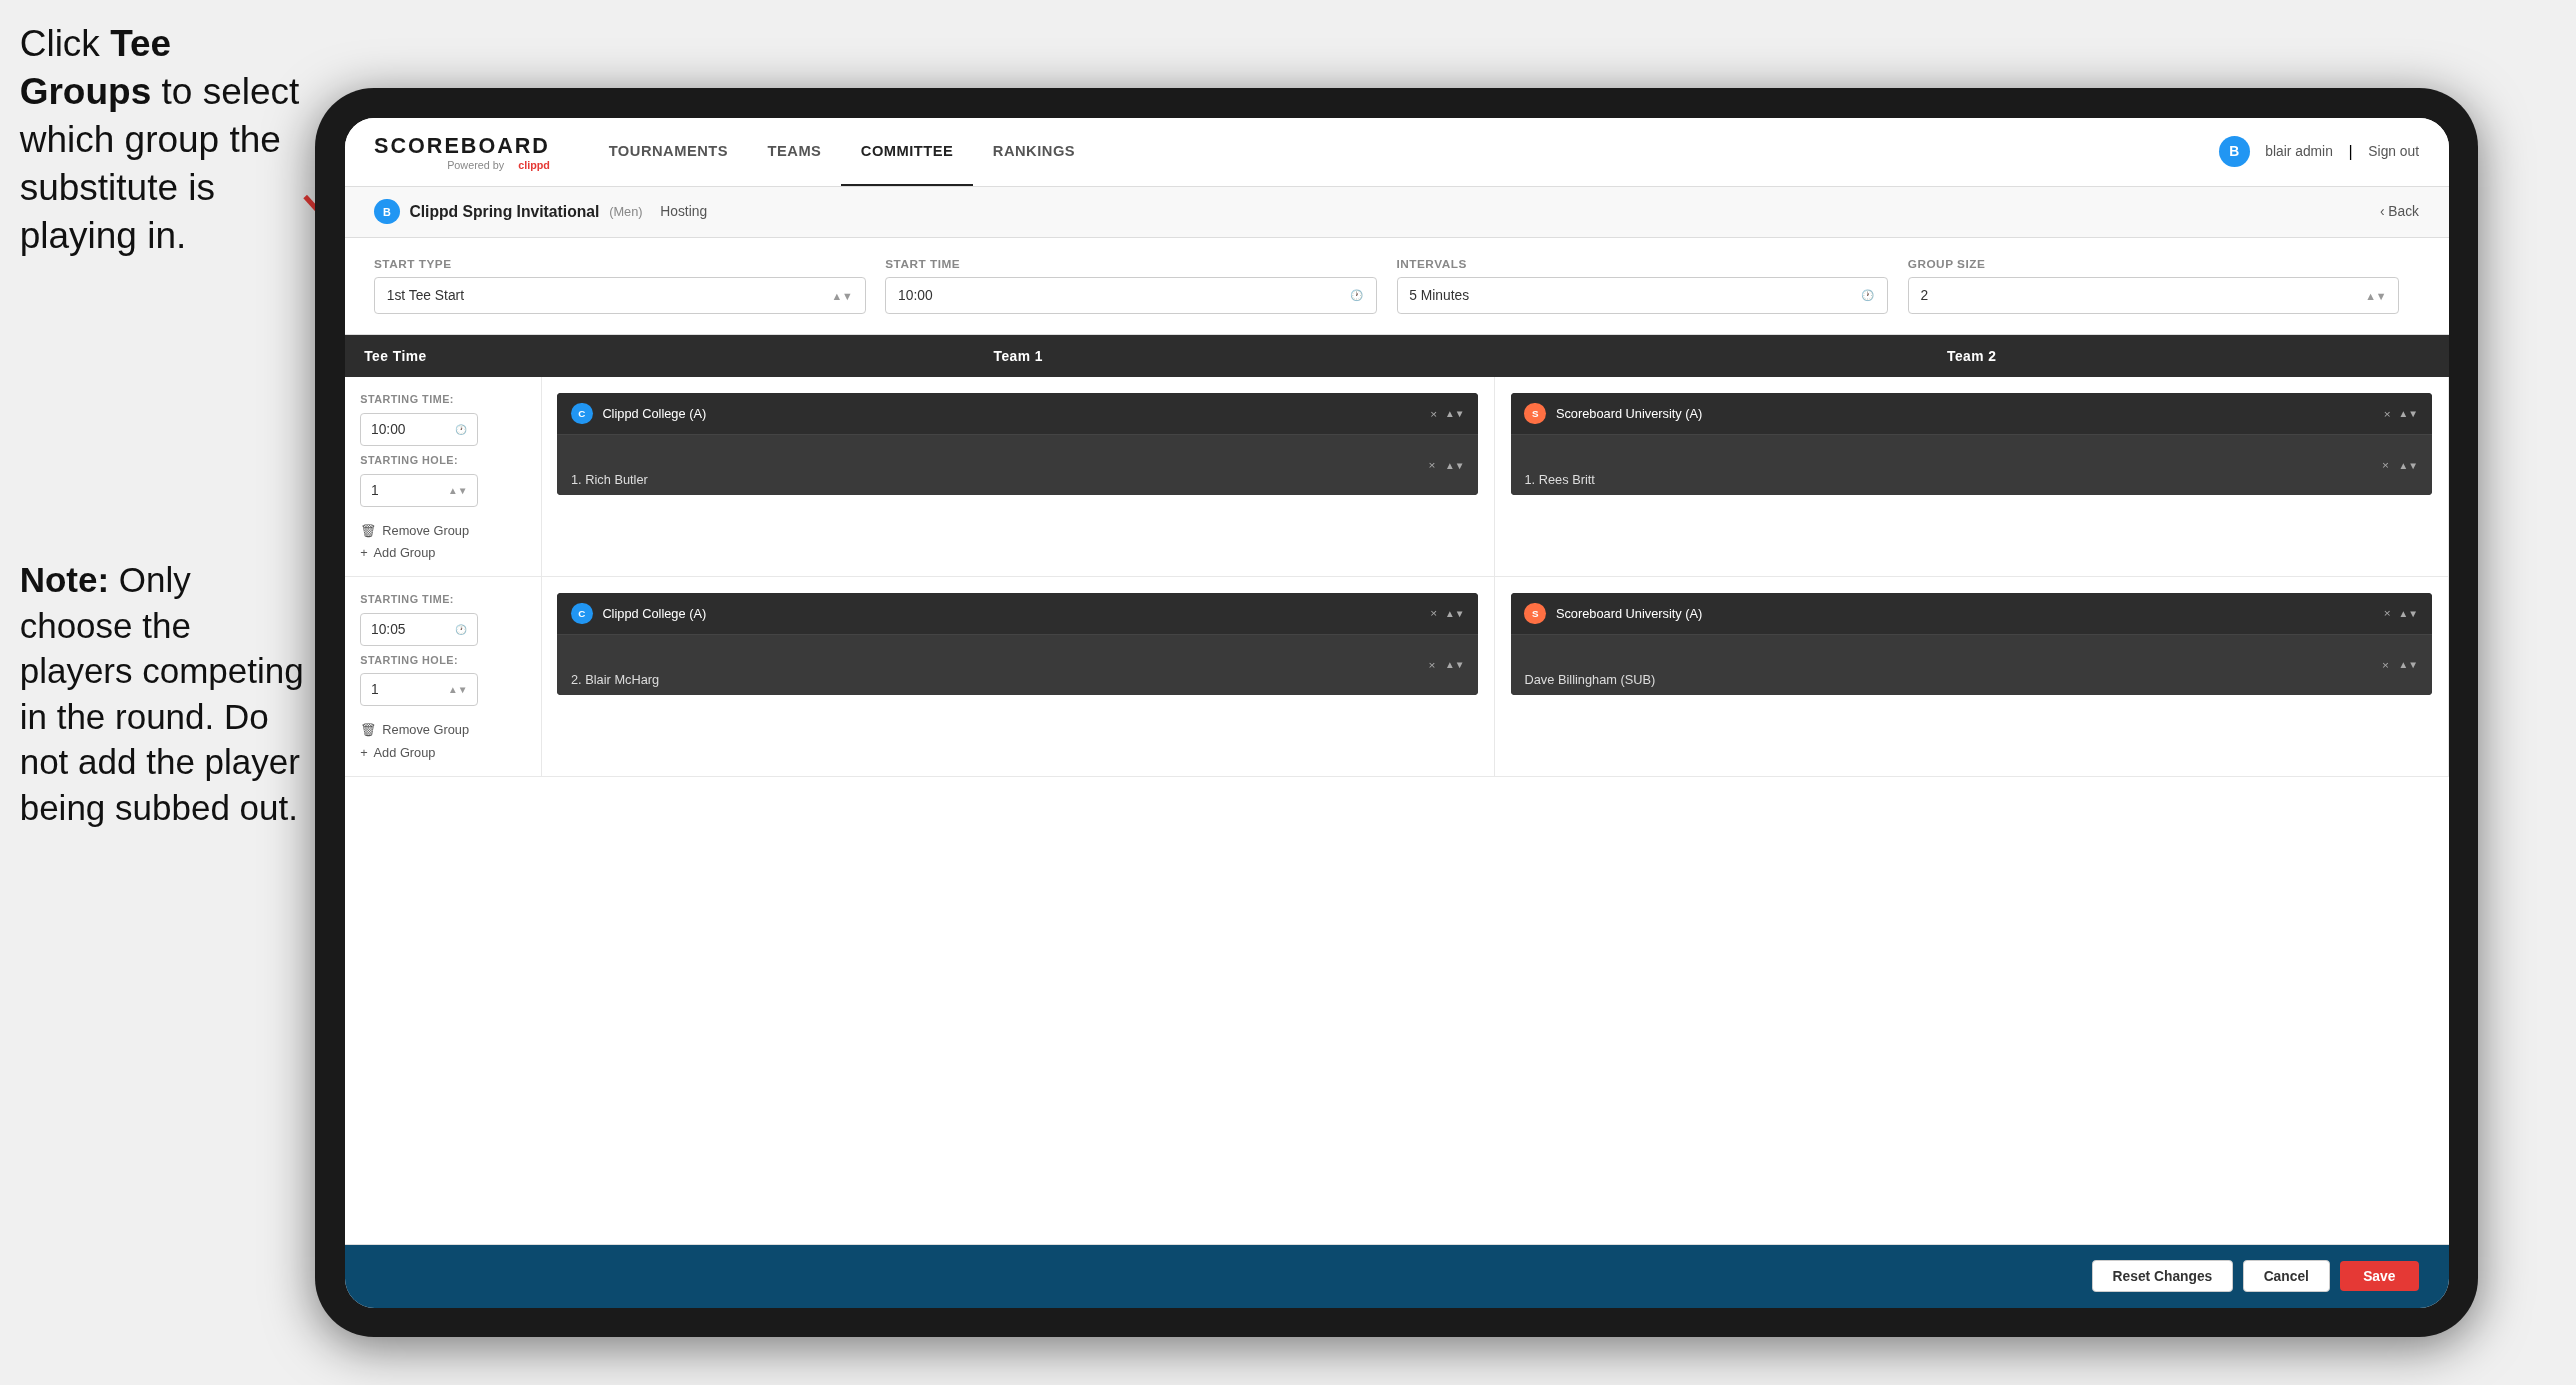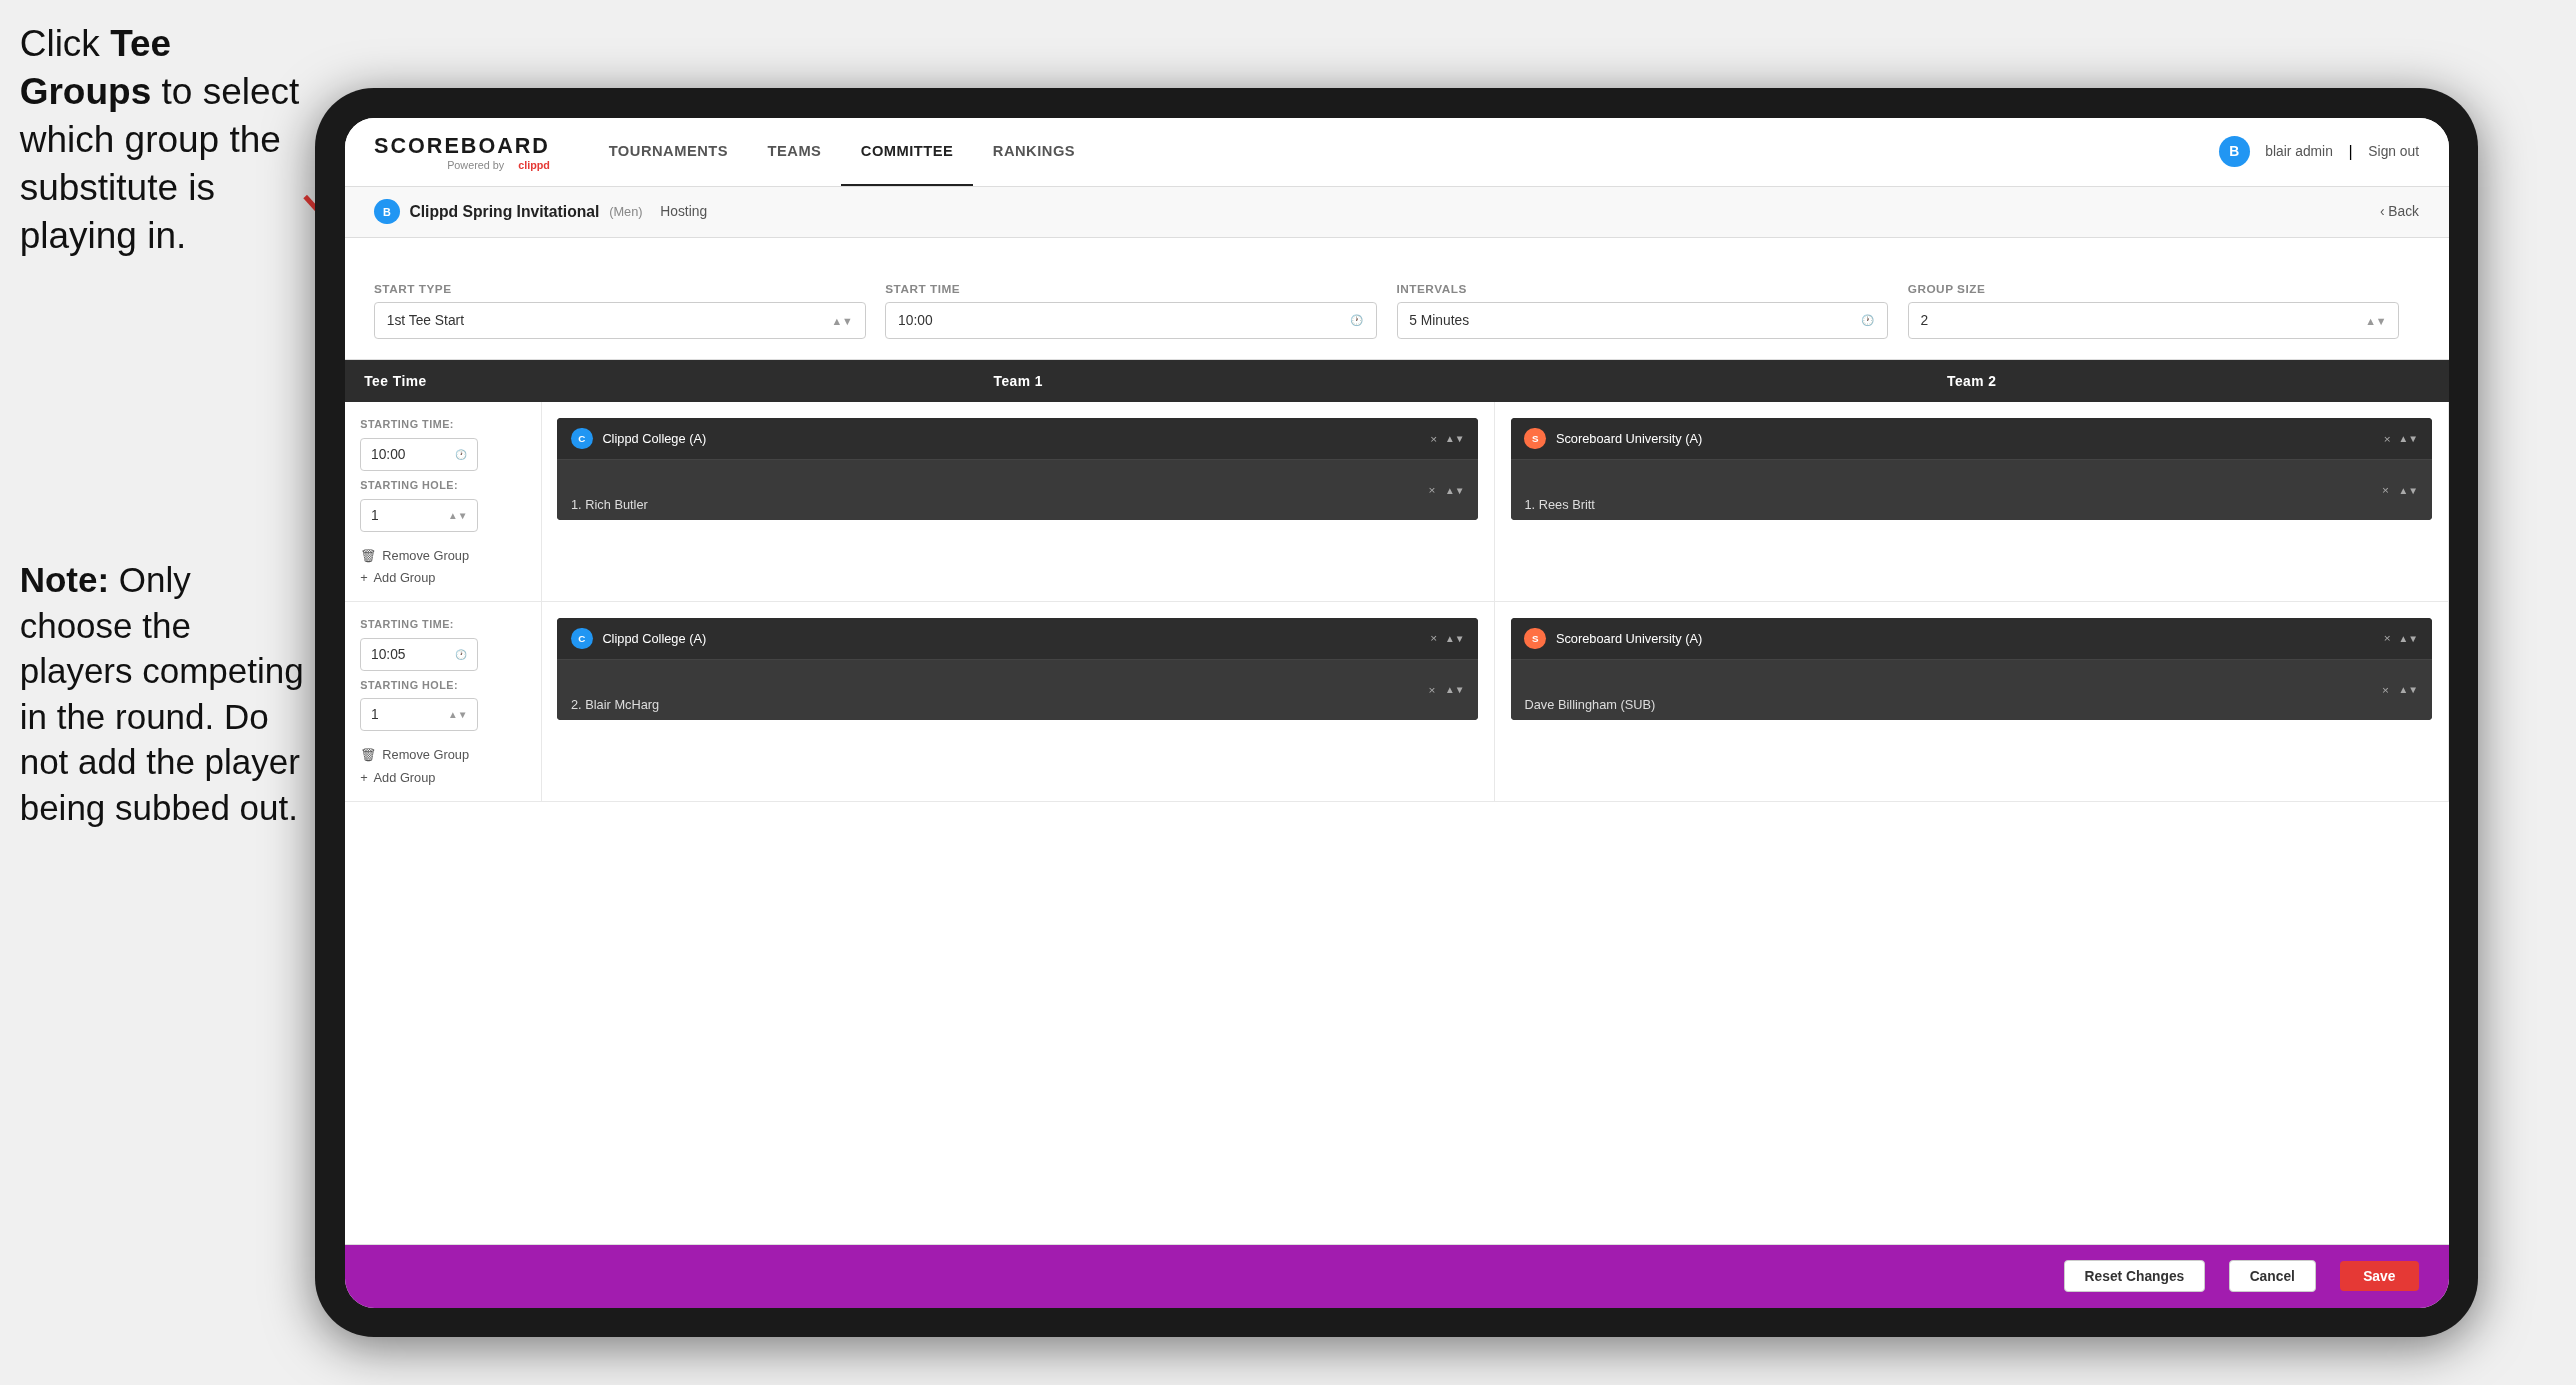--- a/index.html
+++ b/index.html
@@ -233,21 +233,20 @@
       border-bottom: 1px solid #ddd;
       padding: 19.7px 29.5px;
       background: #fff;
     }
 
     .setting-group {
       display: flex;
       flex-direction: column;
       gap: 5.9px;
       padding-right: 19.7px;
-      margin-top: 25px;
     }
 
     .setting-label {
       font-size: 11.8px;
       color: #888;
       text-transform: uppercase;
       font-weight: 600;
       letter-spacing: 0.5px;
     }
 
@@ -428,27 +427,27 @@
 
     .player-name-text {
       font-size: 12.8px;
       color: #ddd;
       flex: 1;
       margin-top: 29px;
     }
 
     
     .bottom-bar {
-      background: #a21caf;
+      background: #0c4a6e;
       border-top: 1px solid #ddd;
       display: flex;
       align-items: center;
       justify-content: flex-end;
       padding: 15.7px 29.5px;
-      gap: 24px;
+      gap: 10px;
       flex-shrink: 0;
       height: 64px;
     }
 
     .btn-reset {
       background: #fff;
       border: 1px solid #ccc;
       border-radius: 3.9px;
       padding: 7.9px 19.7px;
       font-size: 13.8px;

